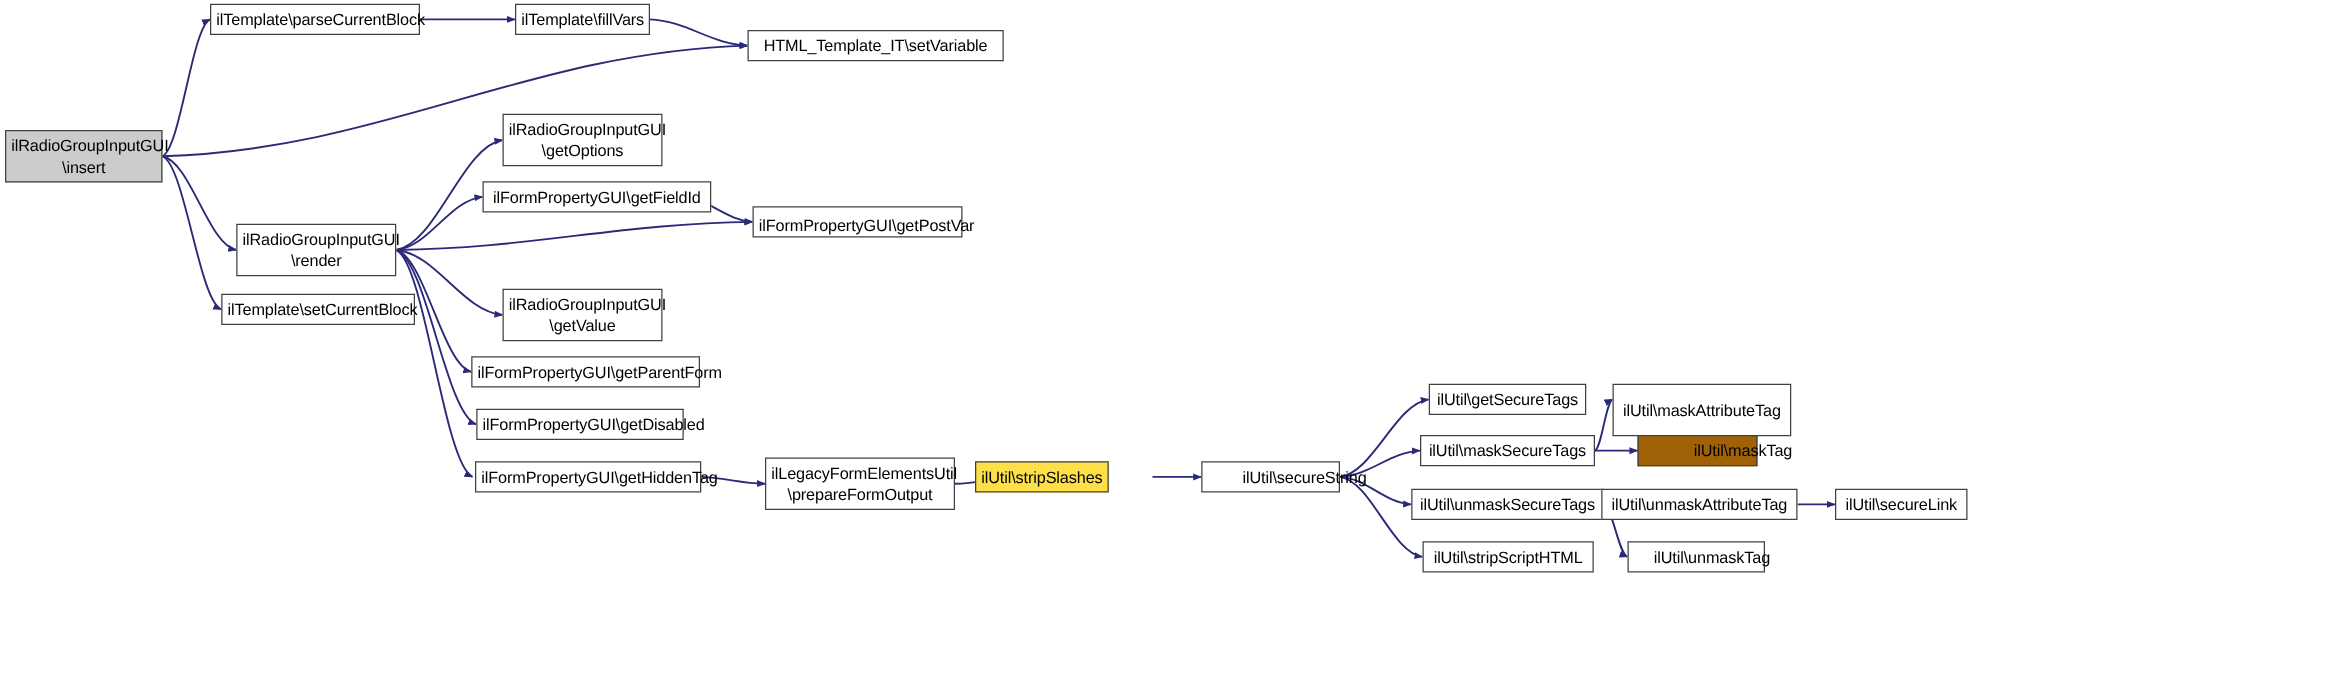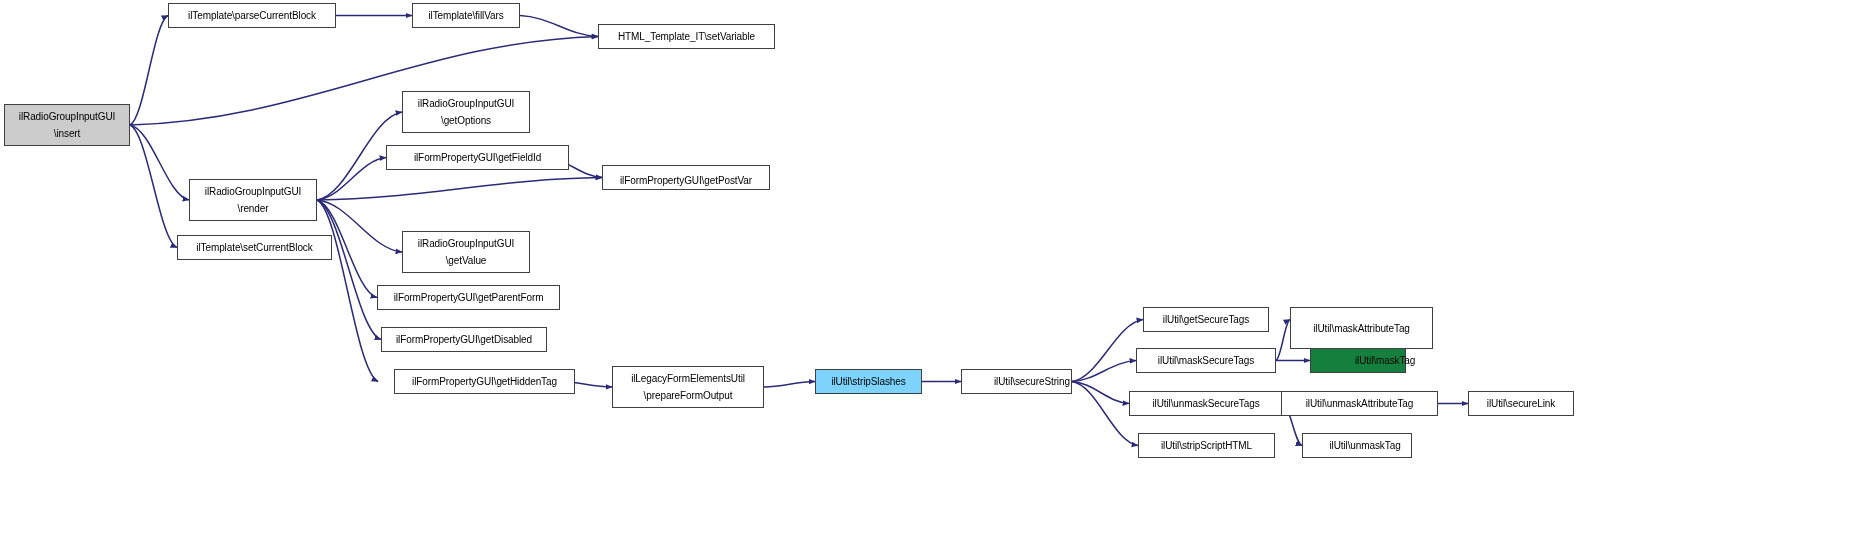--- a/index.html
+++ b/index.html
@@ -23,21 +23,21 @@
     width: 1869px;
     height: 551px;
     pointer-events: none;
   }
   .node {
     position: absolute;
     box-sizing: border-box;
     border: 1px solid #404040;
     background: #ffffff;
     color: #000000;
-    font-size: 10px;
+    font-size: 13px;
     line-height: 17px;
     display: flex;
     align-items: center;
     justify-content: center;
     text-align: center;
     white-space: pre-line;
     letter-spacing: -0.1px;
     cursor: default;
   }
   .node.root {
@@ -86,40 +86,40 @@
       <path d="M 1276 360.5 L 1310 360.5" fill="none" stroke="#2a2a78" stroke-width="1.5" marker-end="url(#ah)"></path>
       <path d="M 1283 403.5 L 1281 403.5" fill="none" stroke="#2a2a78" stroke-width="1.5" marker-end="url(#ah)"></path>
       <path d="M 1283 403.5 C 1290.22 406.02, 1294.78 442.98, 1302 445.5" fill="none" stroke="#2a2a78" stroke-width="1.5" marker-end="url(#ah)"></path>
       <path d="M 1438 403.5 L 1468 403.5" fill="none" stroke="#2a2a78" stroke-width="1.5" marker-end="url(#ah)"></path>
     </svg>
   <div id="nodes">
       <div class="node root" style="left: 4px; top: 104px; width: 126px; height: 42px; background: rgb(204, 204, 204); border-color: rgb(64, 64, 64);"><span class="node-label">ilRadioGroupInputGUI
 \insert</span></div>
       <div class="node" style="left: 168px; top: 3px; width: 168px; height: 25px; background: rgb(255, 255, 255); border-color: rgb(64, 64, 64);"><span class="node-label">ilTemplate\parseCurrentBlock</span></div>
       <div class="node" style="left: 412px; top: 3px; width: 108px; height: 25px; background: rgb(255, 255, 255); border-color: rgb(64, 64, 64);"><span class="node-label">ilTemplate\fillVars</span></div>
-      <div class="node" style="left: 598px; top: 24px; width: 177px; height: 25px; background: rgb(255, 255, 255); border-color: rgb(64, 64, 64);"><span class="node-label">HTML_Template_IT\setVariable</span></div>
+      <div class="node" style="left: 598px; top: 24px; width: 205px; height: 25px; background: rgb(255, 255, 255); border-color: rgb(64, 64, 64);"><span class="node-label">HTML_Template_IT\setVariable</span></div>
       <div class="node" style="left: 402px; top: 91px; width: 128px; height: 42px; background: rgb(255, 255, 255); border-color: rgb(64, 64, 64);"><span class="node-label">ilRadioGroupInputGUI
 \getOptions</span></div>
       <div class="node" style="left: 386px; top: 145px; width: 183px; height: 25px; background: rgb(255, 255, 255); border-color: rgb(64, 64, 64);"><span class="node-label">ilFormPropertyGUI\getFieldId</span></div>
       <div class="node" style="left: 189px; top: 179px; width: 128px; height: 42px; background: rgb(255, 255, 255); border-color: rgb(64, 64, 64);"><span class="node-label">ilRadioGroupInputGUI
 \render</span></div>
       <div class="node" style="left: 602px; top: 165px; width: 168px; height: 25px; background: rgb(255, 255, 255); border-color: rgb(64, 64, 64); align-items: flex-end;"><span class="node-label">ilFormPropertyGUI\getPostVar</span></div>
       <div class="node" style="left: 177px; top: 235px; width: 155px; height: 25px; background: rgb(255, 255, 255); border-color: rgb(64, 64, 64);"><span class="node-label">ilTemplate\setCurrentBlock</span></div>
       <div class="node" style="left: 402px; top: 231px; width: 128px; height: 42px; background: rgb(255, 255, 255); border-color: rgb(64, 64, 64);"><span class="node-label">ilRadioGroupInputGUI
 \getValue</span></div>
       <div class="node" style="left: 377px; top: 285px; width: 183px; height: 25px; background: rgb(255, 255, 255); border-color: rgb(64, 64, 64);"><span class="node-label">ilFormPropertyGUI\getParentForm</span></div>
       <div class="node" style="left: 381px; top: 327px; width: 166px; height: 25px; background: rgb(255, 255, 255); border-color: rgb(64, 64, 64);"><span class="node-label">ilFormPropertyGUI\getDisabled</span></div>
-      <div class="node" style="left: 394px; top: 369px; width: 181px; height: 25px; background: rgb(255, 255, 255); border-color: rgb(64, 64, 64);"><span class="node-label">ilFormPropertyGUI\getHiddenTag</span></div>
+      <div class="node" style="left: 380px; top: 369px; width: 181px; height: 25px; background: rgb(255, 255, 255); border-color: rgb(64, 64, 64);"><span class="node-label">ilFormPropertyGUI\getHiddenTag</span></div>
       <div class="node" style="left: 612px; top: 366px; width: 152px; height: 42px; background: rgb(255, 255, 255); border-color: rgb(64, 64, 64);"><span class="node-label">ilLegacyFormElementsUtil
 \prepareFormOutput</span></div>
-      <div class="node" style="left: 815px; top: 369px; width: 107px; height: 25px; background: #7dd3fc; border-color: rgb(64, 64, 64);"><span class="node-label">ilUtil\stripSlashes</span></div>
+      <div class="node" style="left: 780px; top: 369px; width: 107px; height: 25px; background: #fde047; border-color: rgb(64, 64, 64);"><span class="node-label">ilUtil\stripSlashes</span></div>
       <div class="node" style="left: 961px; top: 369px; width: 111px; height: 25px; background: rgb(255, 255, 255); border-color: rgb(64, 64, 64); padding-left: 28px;"><span class="node-label">ilUtil\secureString</span></div>
       <div class="node" style="left: 1143px; top: 307px; width: 126px; height: 25px; background: rgb(255, 255, 255); border-color: rgb(64, 64, 64);"><span class="node-label">ilUtil\getSecureTags</span></div>
       <div class="node" style="left: 1136px; top: 348px; width: 140px; height: 25px; background: rgb(255, 255, 255); border-color: rgb(64, 64, 64);"><span class="node-label">ilUtil\maskSecureTags</span></div>
       <div class="node" style="left: 1129px; top: 391px; width: 154px; height: 25px; background: rgb(255, 255, 255); border-color: rgb(64, 64, 64);"><span class="node-label">ilUtil\unmaskSecureTags</span></div>
       <div class="node" style="left: 1138px; top: 433px; width: 137px; height: 25px; background: rgb(255, 255, 255); border-color: rgb(64, 64, 64);"><span class="node-label">ilUtil\stripScriptHTML</span></div>
       <div class="node" style="left: 1290px; top: 307px; width: 143px; height: 42px; background: rgb(255, 255, 255); border-color: rgb(64, 64, 64);"><span class="node-label">ilUtil\maskAttributeTag</span></div>
-      <div class="node" style="left: 1310px; top: 348px; width: 96px; height: 25px; background: #15803d; border-color: rgb(64, 64, 64); padding-left: 40px;"><span class="node-label">ilUtil\maskTag</span></div>
+      <div class="node" style="left: 1310px; top: 348px; width: 96px; height: 25px; background: #a16207; border-color: rgb(64, 64, 64); padding-left: 40px;"><span class="node-label">ilUtil\maskTag</span></div>
       <div class="node" style="left: 1281px; top: 391px; width: 157px; height: 25px; background: rgb(255, 255, 255); border-color: rgb(64, 64, 64);"><span class="node-label">ilUtil\unmaskAttributeTag</span></div>
       <div class="node" style="left: 1302px; top: 433px; width: 110px; height: 25px; background: rgb(255, 255, 255); border-color: rgb(64, 64, 64); padding-left: 16px;"><span class="node-label">ilUtil\unmaskTag</span></div>
       <div class="node" style="left: 1468px; top: 391px; width: 106px; height: 25px; background: rgb(255, 255, 255); border-color: rgb(64, 64, 64);"><span class="node-label">ilUtil\secureLink</span></div>
     </div>
 </div>
 
 </body></html>

